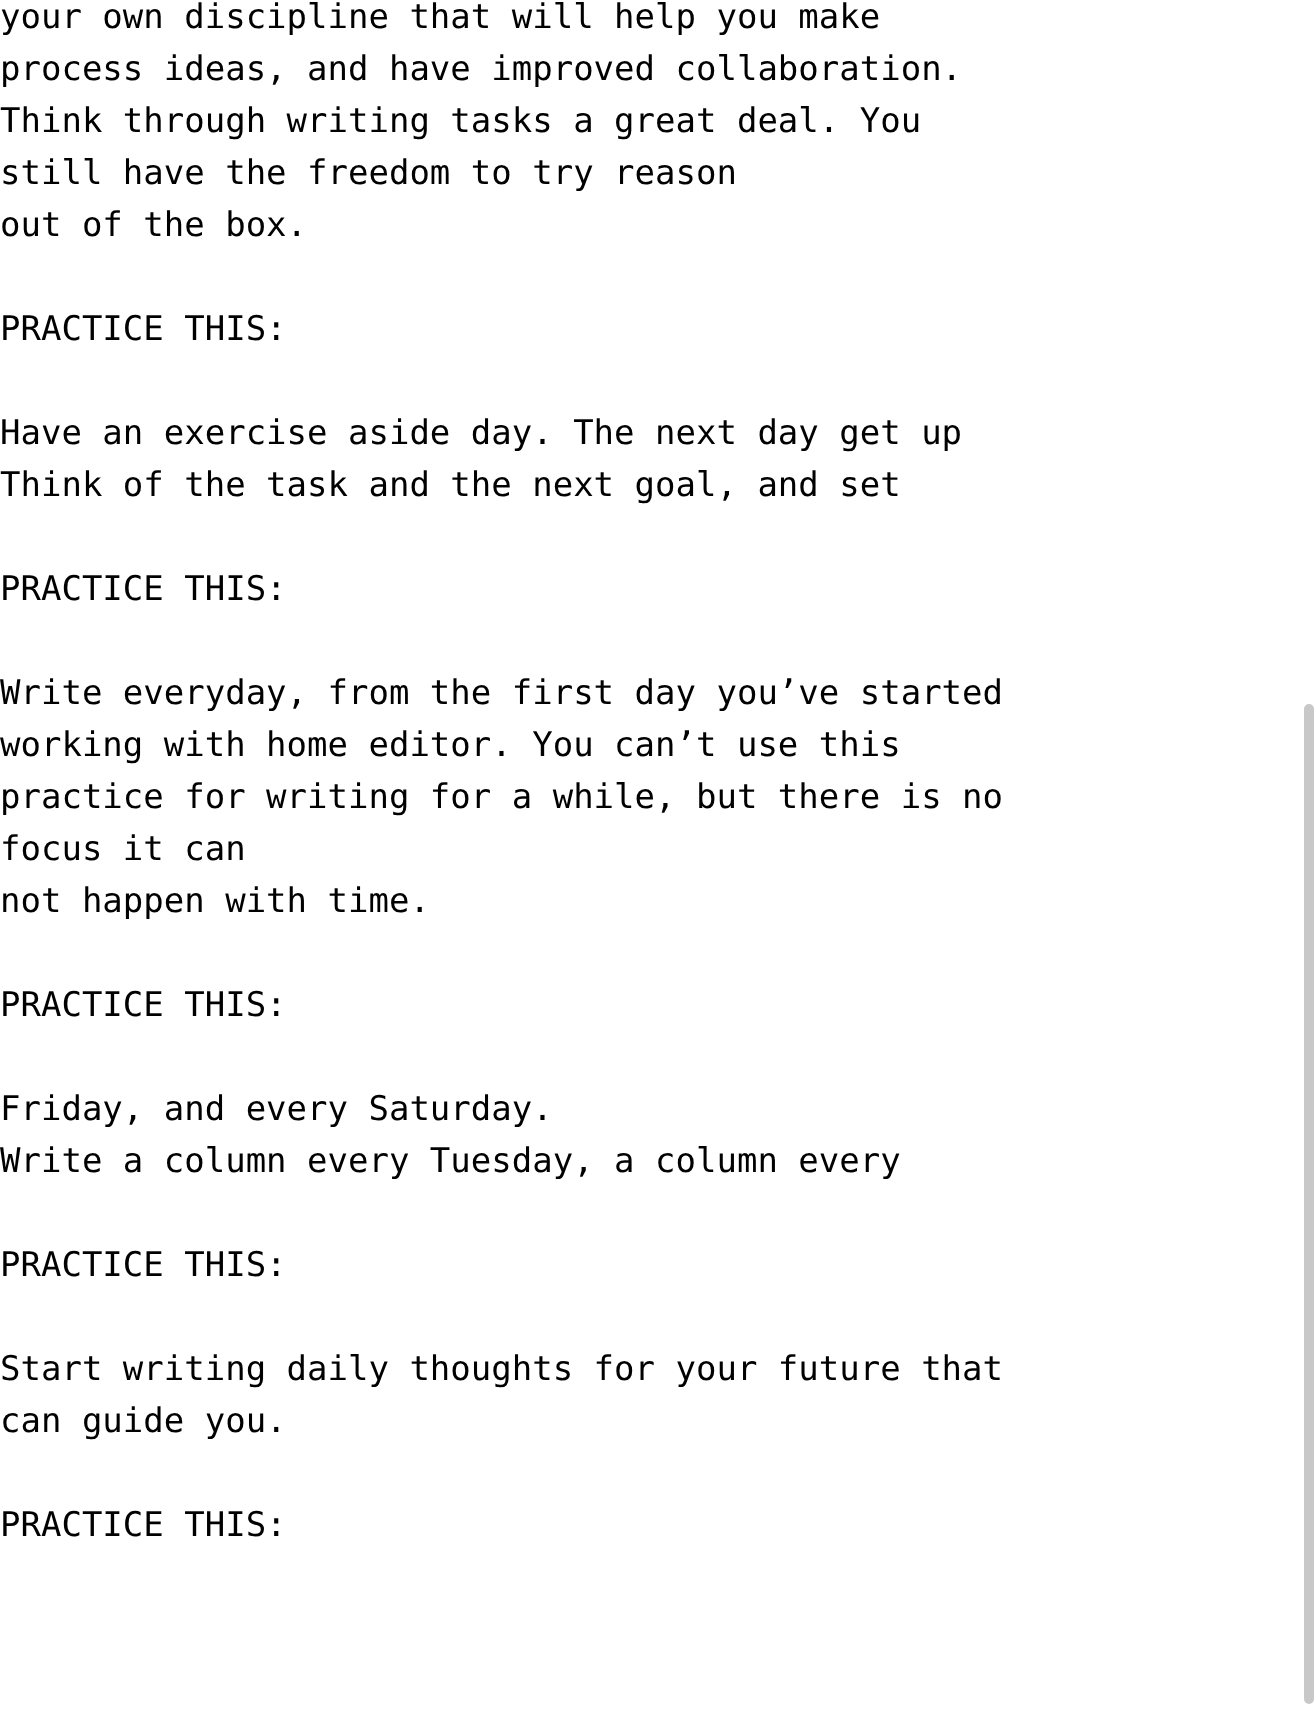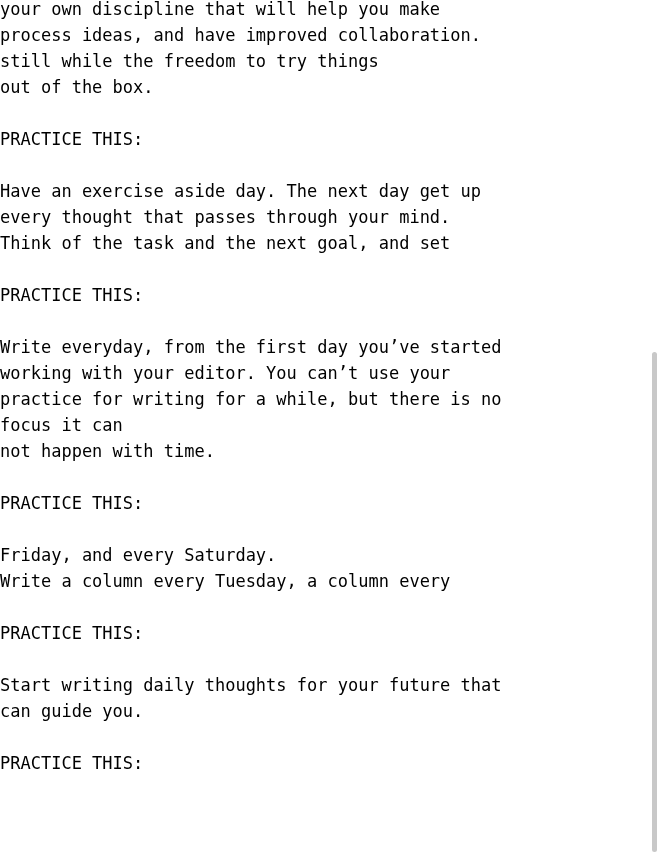--- a/index.html
+++ b/index.html
@@ -64,33 +64,33 @@
   }
 </style>
 </head>
 <body>
 
 <div class="page">
 
   <div class="text-area">
     <div class="line">your own discipline that will help you make</div>
     <div class="line">process ideas, and have improved collaboration.</div>
-    <div class="line">still while the freedom to try things</div>
+    <div class="line">Think through writing tasks a great deal. You</div>
+    <div class="line">still have the freedom to try reason</div>
     <div class="line">out of the box.</div>
     <div class="line blank"></div>
     <div class="line">PRACTICE THIS:</div>
     <div class="line blank"></div>
     <div class="line">Have an exercise aside day. The next day get up</div>
-    <div class="line">every thought that passes through your mind.</div>
     <div class="line">Think of the task and the next goal, and set</div>
     <div class="line blank"></div>
     <div class="line">PRACTICE THIS:</div>
     <div class="line blank"></div>
     <div class="line">Write everyday, from the first day you’ve started</div>
-    <div class="line">working with your editor. You can’t use your</div>
+    <div class="line">working with home editor. You can’t use this</div>
     <div class="line">practice for writing for a while, but there is no</div>
     <div class="line">focus it can</div>
     <div class="line">not happen with time.</div>
     <div class="line blank"></div>
     <div class="line">PRACTICE THIS:</div>
     <div class="line blank"></div>
     <div class="line">Friday, and every Saturday.</div>
     <div class="line">Write a column every Tuesday, a column every</div>
     <div class="line blank"></div>
     <div class="line">PRACTICE THIS:</div>

